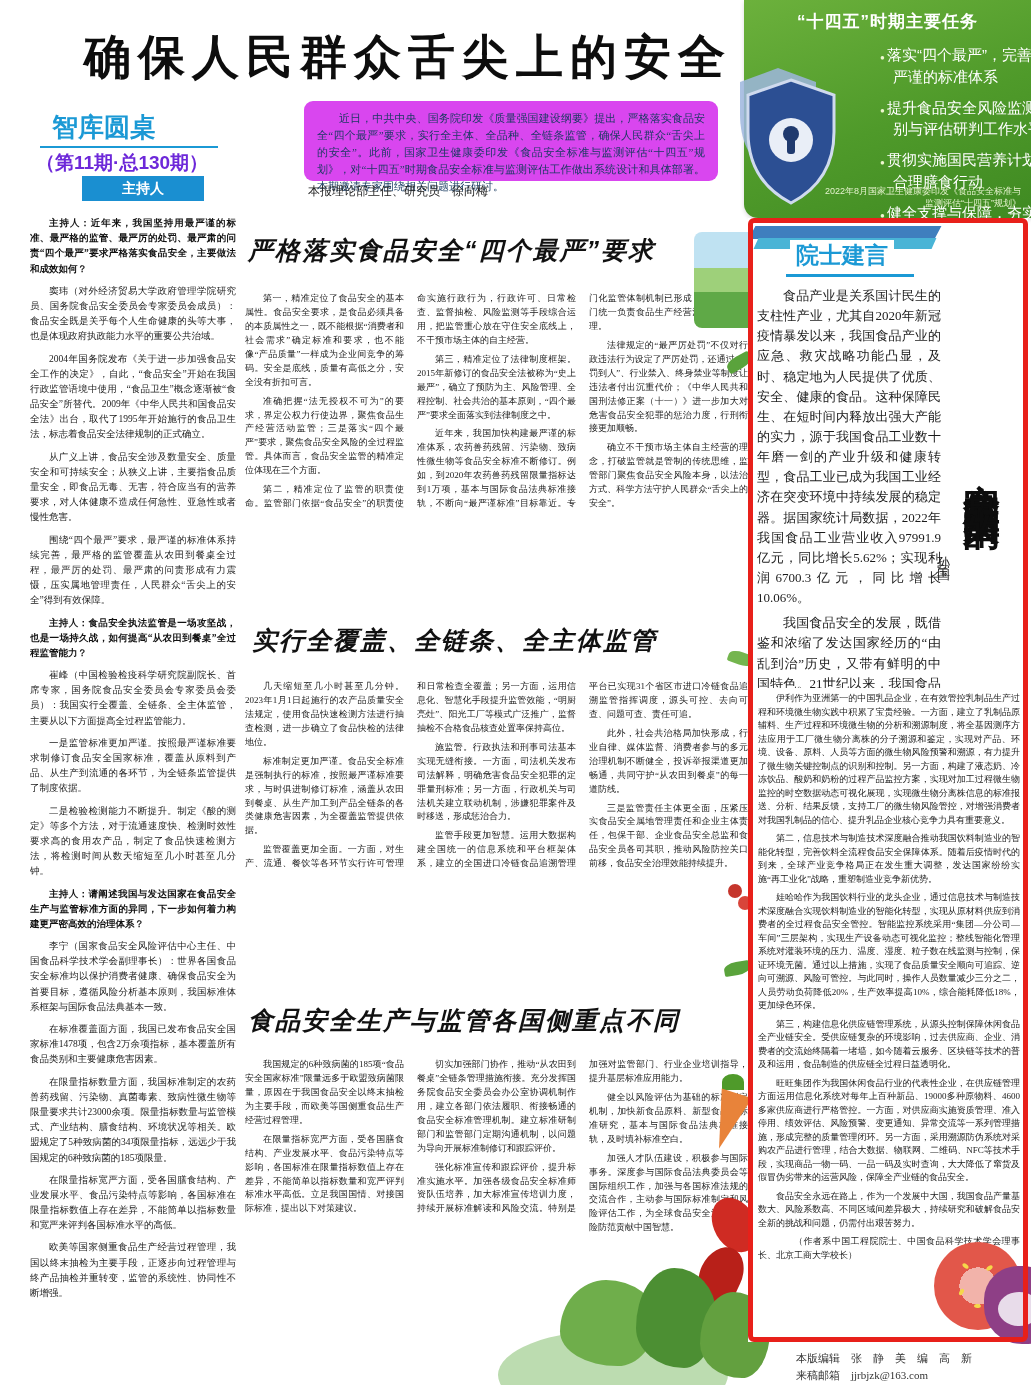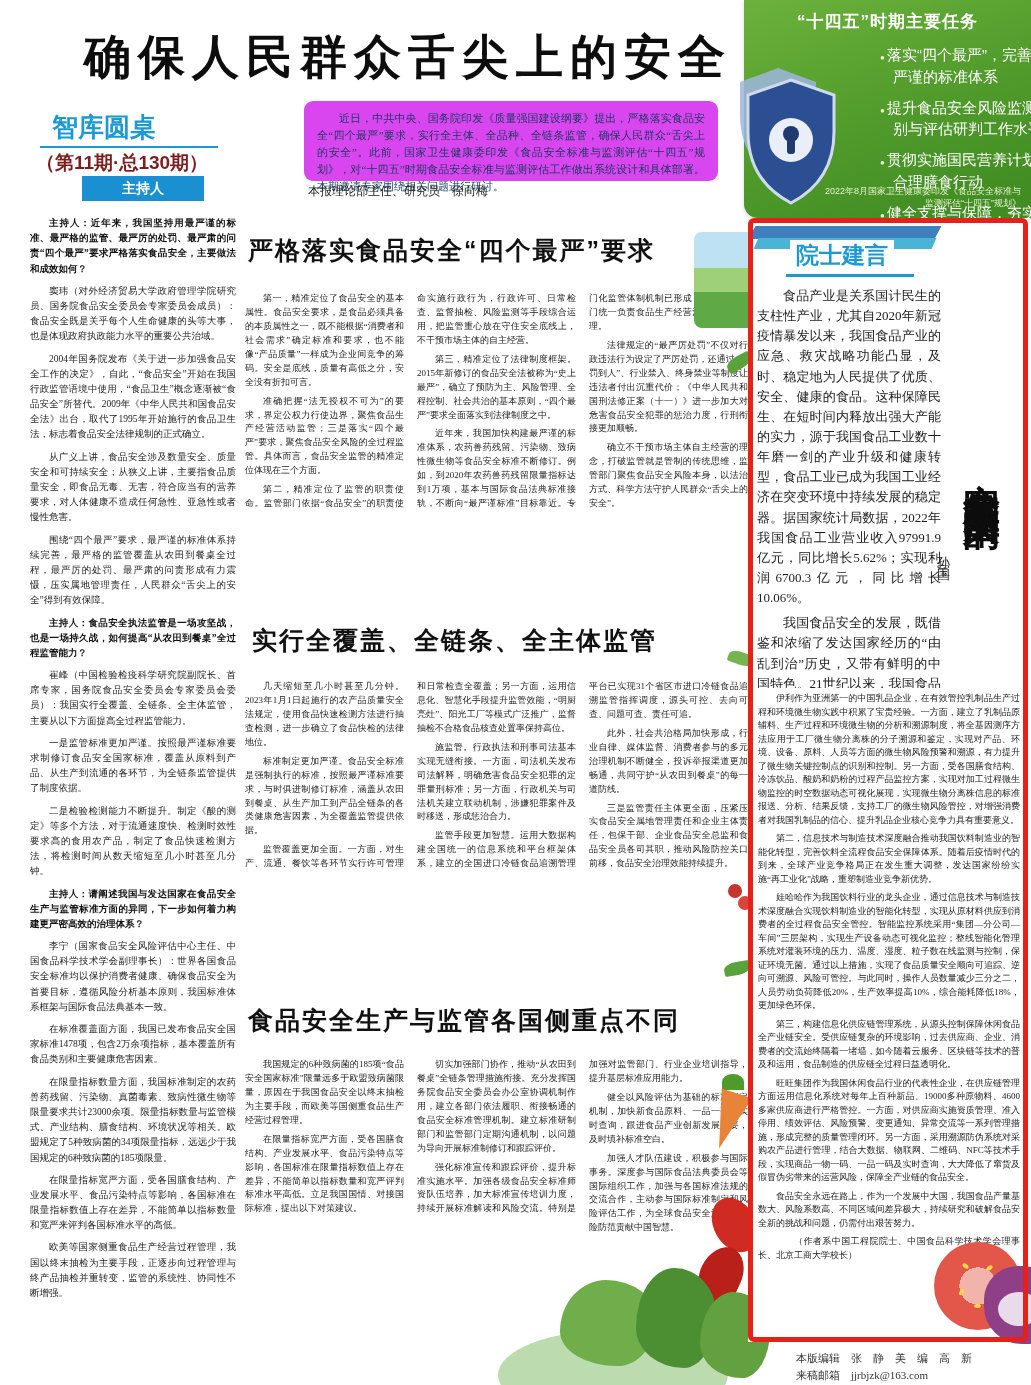--- a/index.html
+++ b/index.html
@@ -5,21 +5,21 @@
   html,body{margin:0;padding:0;background:#e9e9e9;}
   .page{position:relative;width:1031px;height:1385px;margin:0 auto;background:#ffffff;overflow:hidden;
         font-family:"Liberation Serif",serif;color:#1b1b1b;}
   .abs{position:absolute;}
 
   
   .main-title{left:84px;top:26px;width:680px;font-family:"Liberation Sans",sans-serif;
     font-size:47px;font-weight:900;letter-spacing:7px;color:#0d0d0d;white-space:nowrap;}
   .col-name{left:52px;top:110px;font-family:"Liberation Sans",sans-serif;font-size:26px;font-weight:900;color:#1b99d5;}
   .col-rule{left:40px;top:146px;width:178px;height:2px;background:#1b99d5;}
-  .col-issue{left:36px;top:150px;font-family:"Liberation Sans",sans-serif;font-size:19px;font-weight:900;color:#7f1d1d;white-space:nowrap;}
+  .col-issue{left:36px;top:150px;font-family:"Liberation Sans",sans-serif;font-size:19px;font-weight:900;color:#6d28d9;white-space:nowrap;}
   .intro-box{left:304px;top:101px;width:414px;height:80px;background:#d946ef;border-radius:9px;
     padding:9px 13px;box-sizing:border-box;font-size:11px;line-height:1.55;color:#16395f;text-align:justify;}
   .intro-box .ind{text-indent:2em;margin:0;}
   .host-badge{left:82px;top:176px;width:122px;height:25px;background:#1a8fd1;color:#fff;
     font-family:"Liberation Sans",sans-serif;font-size:14px;font-weight:700;display:flex;align-items:center;justify-content:center;}
   .host-line{left:308px;top:183px;font-size:12px;color:#222;}
 
   
   .task-panel{left:744px;top:0;width:287px;height:218px;background:linear-gradient(160deg,#6cb13c 0%,#4f9a2a 55%,#3f8a22 100%);
     border-radius:0 0 0 14px;box-shadow:0 2px 4px rgba(0,0,0,.15);}
@@ -34,21 +34,21 @@
   .shield-wrap{left:736px;top:62px;width:110px;height:152px;z-index:3;}
 
   
   .left-col{left:30px;top:216px;width:206px;height:1128px;overflow:hidden;
     font-size:9.5px;line-height:1.6;text-align:justify;}
   .left-col p{margin:0 0 7px;text-indent:2em;}
   .left-col p.q{font-weight:700;color:#111;}
 
   
   .sec-headline{font-family:"Liberation Sans",sans-serif;font-weight:900;color:#111;
-    font-size:25px;letter-spacing:2px;white-space:nowrap;}
+    font-size:25px;letter-spacing:2px;white-space:nowrap;font-style:italic;}
   .h1{left:248px;top:234px;}
   .h2{left:252px;top:624px;}
   .h3{left:248px;top:1004px;}
   .sec-body{width:503px;overflow:hidden;font-size:9px;line-height:1.55;text-align:justify;
     column-count:3;column-gap:13px;}
   .b1{left:245px;top:292px;height:318px;}
   .b2{left:245px;top:680px;height:312px;}
   .b3{left:245px;top:1058px;height:280px;}
   .sec-body p{margin:0 0 5px;text-indent:2em;}
 
@@ -178,21 +178,21 @@
       <p>此外，社会共治格局加快形成，行业自律、媒体监督、消费者参与的多元治理机制不断健全，投诉举报渠道更加畅通，共同守护“从农田到餐桌”的每一道防线。</p>
       <p>三是监管责任主体更全面，压紧压实食品安全属地管理责任和企业主体责任，包保干部、企业食品安全总监和食品安全员各司其职，推动风险防控关口前移，食品安全治理效能持续提升。</p>
     </div>
 
   <div class="abs sec-headline h3">食品安全生产与监管各国侧重点不同</div>
   <div class="abs sec-body b3">
       <p>我国规定的6种致病菌的185项“食品安全国家标准”限量远多于欧盟致病菌限量，原因在于我国食品安全以终末抽检为主要手段，而欧美等国侧重食品生产经营过程管理。</p>
       <p>在限量指标宽严方面，受各国膳食结构、产业发展水平、食品污染特点等影响，各国标准在限量指标数值上存在差异，不能简单以指标数量和宽严评判标准水平高低。立足我国国情、对接国际标准，提出以下对策建议。</p>
       <p>切实加强部门协作，推动“从农田到餐桌”全链条管理措施衔接。充分发挥国务院食品安全委员会办公室协调机制作用，建立各部门依法履职、衔接畅通的食品安全标准管理机制。建立标准研制部门和监管部门定期沟通机制，以问题为导向开展标准制修订和跟踪评价。</p>
       <p>强化标准宣传和跟踪评价，提升标准实施水平。加强各级食品安全标准师资队伍培养，加大标准宣传培训力度，持续开展标准解读和风险交流。特别是加强对监管部门、行业企业培训指导，提升基层标准应用能力。</p>
-      <p>健全以风险评估为基础的标准制定机制，加快新食品原料、一品一码及实时查询，跟进食品产业创新发展需要，及时填补标准空白。</p>
+      <p>健全以风险评估为基础的标准制定机制，加快新食品原料、新型食品的标准研究，基本与国际食品法典标准接轨，及时填补标准空白。</p>
       <p>加强人才队伍建设，积极参与国际事务。深度参与国际食品法典委员会等国际组织工作，加强与各国标准法规的交流合作，主动参与国际标准制定和风险评估工作，为全球食品安全治理和风险防范贡献中国智慧。</p>
     </div>
 
   <div class="abs landscape"></div>
   <div class="abs leaf l1"></div>
   <div class="abs leaf l2"></div>
   <div class="abs leaf l3"></div>
   <div class="abs berry r1"></div>
   <div class="abs berry r2"></div>
   <div class="abs carrot-top"></div>
@@ -211,21 +211,21 @@
   <div class="abs kicker-rule"></div>
   <div class="abs acad-narrow">
       <p>食品产业是关系国计民生的支柱性产业，尤其自2020年新冠疫情暴发以来，我国食品产业的应急、救灾战略功能凸显，及时、稳定地为人民提供了优质、安全、健康的食品。这种保障民生、在短时间内释放出强大产能的实力，源于我国食品工业数十年磨一剑的产业升级和健康转型，食品工业已成为我国工业经济在突变环境中持续发展的稳定器。据国家统计局数据，2022年我国食品工业营业收入97991.9亿元，同比增长5.62%；实现利润6700.3亿元，同比增长10.06%。</p>
       <p>我国食品安全的发展，既借鉴和浓缩了发达国家经历的“由乱到治”历史，又带有鲜明的中国特色。21世纪以来，我国食品安全事件屡有发生，2008年的“三聚氰胺”事件使得整个食品工业遭受重创，却由此加快了夯实食品安全科学基础、进行全行业革命性改革、提升食品安全治理水平的步伐。近年来，伴随着监管思路与模式更加科学有序，食品产业链建设由弱到强，全产业链风险控制有了重大进展，食品安全形势也由危机应对转向风险预防，直至稳中向好。</p>
       <p>安全的食品是生产出来的。我国食品企业在磨砺中成长、在实践中进步、在创新中提升，通过一系列食品安全管理方面的探索，在提升自身产品质量安全水平的同时，也为行业带来了诸多有价值的实践。</p>
       <p>第一，乳制品生产过程微生物溯源和控制体系构建与应用，助力提升质量安全水平。近年来，国际上发生的几个与乳品相关的食品安全事件都是微生物污染导致，国内外食品监管机构对乳制品微生物安全给予了高度关注。由于微生物分布不均匀，仅仅做最终产品检测不能完全确保产品的质量安全，只有引入微生物溯源和鉴定技术，识别可能的污染源和传播途径，制定针对性防控措施，才能从源头降低微生物污染风险。</p>
     </div>
   <div class="abs acad-author">孙宝国</div>
   <div class="abs acad-vtitle">安全的食品是生产出来的</div>
   <div class="abs acad-wide">
-      <p>伊利作为亚洲第一的中国乳品企业，在有效管控乳制品生产过程和环境微生物实践中积累了宝贵经验。一方面，建立了乳制品原辅料、生产过程和环境微生物的分析和溯源制度，将全基因测序方法应用于工厂微生物分离株的分子溯源和鉴定，实现对产品、环境、设备、原料、人员等方面的微生物风险预警和溯源，有力提升了微生物关键控制点的识别和控制。另一方面，受各国膳食结构、冷冻饮品、酸奶和奶粉的过程产品监控方案，实现对加工过程微生物监控的时空数据动态可视化展现，实现微生物分离株信息的标准报送、分析、结果反馈，支持工厂的微生物风险管控，对增强消费者对我国乳制品的信心、提升乳品企业核心竞争力具有重要意义。</p>
+      <p>伊利作为亚洲第一的中国乳品企业，在有效管控乳制品生产过程和环境微生物实践中积累了宝贵经验。一方面，建立了乳制品原辅料、生产过程和环境微生物的分析和溯源制度，将全基因测序方法应用于工厂微生物分离株的分子溯源和鉴定，实现对产品、环境、设备、原料、人员等方面的微生物风险预警和溯源，有力提升了微生物关键控制点的识别和控制。另一方面，构建了液态奶、冷冻饮品、酸奶和奶粉的过程产品监控方案，实现对加工过程微生物监控的时空数据动态可视化展现，实现微生物分离株信息的标准报送、分析、结果反馈，支持工厂的微生物风险管控，对增强消费者对我国乳制品的信心、提升乳品企业核心竞争力具有重要意义。</p>
       <p>第二，信息技术与制造技术深度融合推动我国饮料制造业的智能化转型，完善饮料全流程食品安全保障体系。随着后疫情时代的到来，全球产业竞争格局正在发生重大调整，发达国家纷纷实施“再工业化”战略，重塑制造业竞争新优势。</p>
       <p>娃哈哈作为我国饮料行业的龙头企业，通过信息技术与制造技术深度融合实现饮料制造业的智能化转型，实现从原材料供应到消费者的全过程食品安全管控。智能监控系统采用“集团—分公司—车间”三层架构，实现生产设备动态可视化监控；整线智能化管理系统对灌装环境的压力、温度、湿度、粒子数在线监测与控制，保证环境无菌。通过以上措施，实现了食品质量安全顺向可追踪、逆向可溯源、风险可管控。与此同时，操作人员数量减少三分之二，人员劳动负荷降低20%，生产效率提高10%，综合能耗降低18%，更加绿色环保。</p>
       <p>第三，构建信息化供应链管理系统，从源头控制保障休闲食品全产业链安全。受供应链复杂的环境影响，过去供应商、企业、消费者的交流始终隔着一堵墙，如今随着云服务、区块链等技术的普及和运用，食品制造的供应链全过程日益透明化。</p>
       <p>旺旺集团作为我国休闲食品行业的代表性企业，在供应链管理方面运用信息化系统对每年上百种新品、19000多种原物料、4600多家供应商进行严格管控。一方面，对供应商实施资质管理、准入停用、绩效评估、风险预警、变更通知、异常交流等一系列管理措施，形成完整的质量管理闭环。另一方面，采用溯源防伪系统对采购农产品进行管理，结合大数据、物联网、二维码、NFC等技术手段，实现商品一物一码、一品一码及实时查询，大大降低了窜货及假冒伪劣带来的运营风险，保障全产业链的食品安全。</p>
       <p>食品安全永远在路上，作为一个发展中大国，我国食品产量基数大、风险系数高、不同区域间差异极大，持续研究和破解食品安全新的挑战和问题，仍需付出艰苦努力。</p>
       <p class="attrib">（作者系中国工程院院士、中国食品科学技术学会理事长、北京工商大学校长）</p>
     </div>
 
   <div class="abs tomato">
     <div class="seed" style="left:28px;top:22px;transform:rotate(40deg);"></div>

